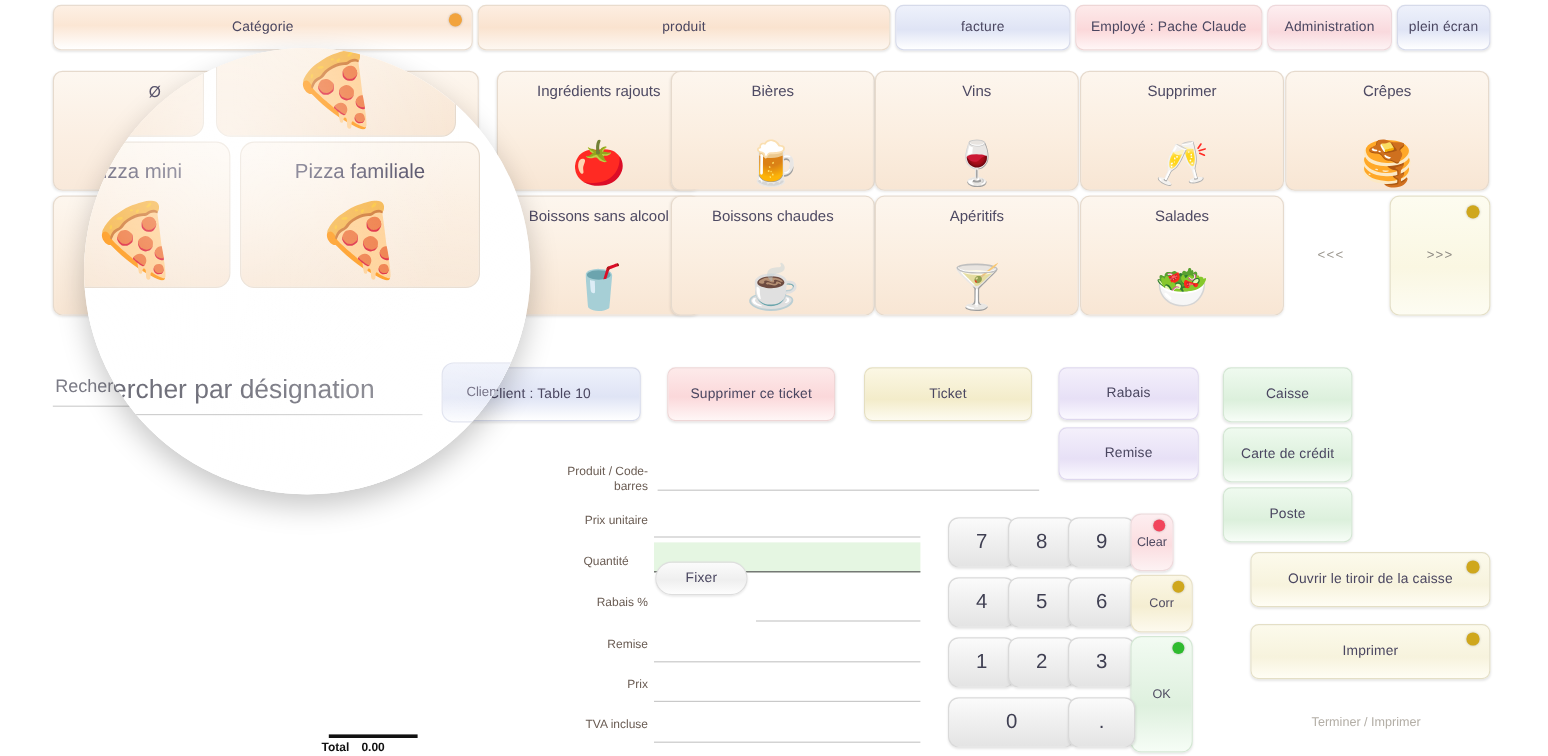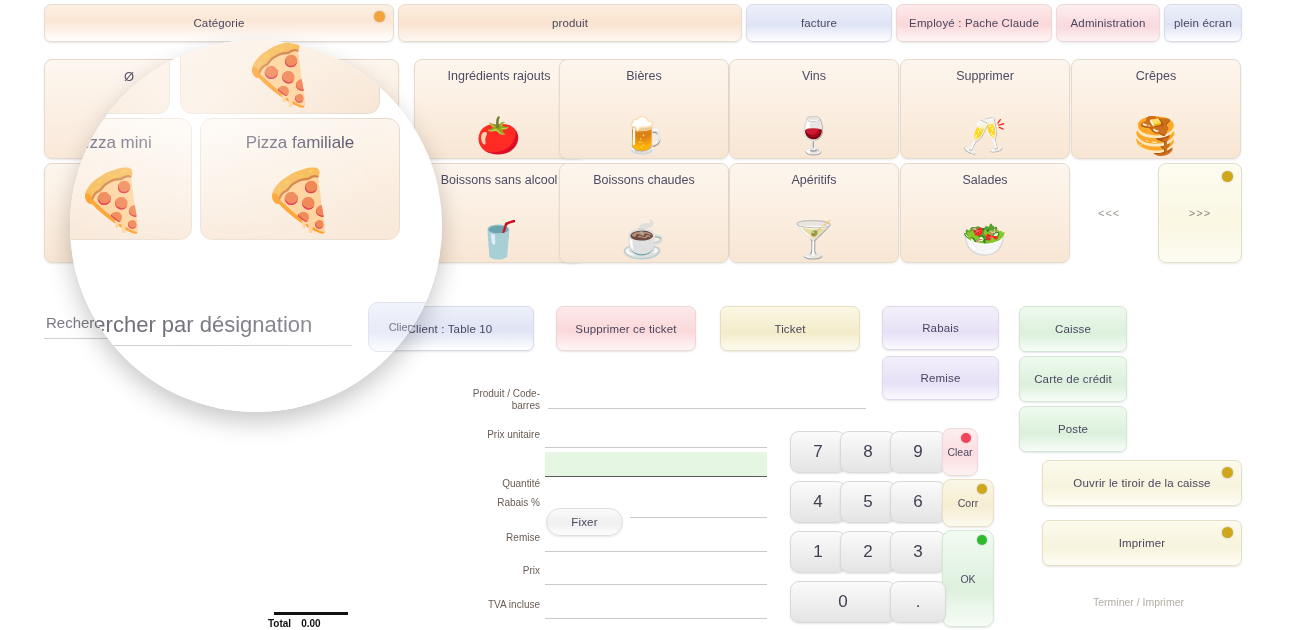--- a/index.html
+++ b/index.html
@@ -349,25 +349,25 @@
   </div>
 
   <div>
 
     <span class="flabel" style="left:462px; top:388px; width:78px;">Produit / Code-barres</span>
     <div class="fline" style="left:548px; top:408px; width:318px;"></div>
 
     <span class="flabel" style="left:462px; top:429px; width:78px;">Prix unitaire</span>
     <div class="fline" style="left:545px; top:447px; width:222px;"></div>
 
-    <span class="flabel" style="left:462px; top:463px; width:78px;margin-top:15px;">Quantité</span>
+    <span class="flabel" style="left:446px; top:463px; width:78px;">Quantité</span>
     <div class="fqty" style="left:545px; top:452px; width:222px; height:25px;"></div>
 
     <span class="flabel" style="left:462px; top:497px; width:78px;">Rabais %</span>
-    <div class="btn b-gray" style="left:546px; top:508px; width:77px; height:28px; border-radius:14px;">
+    <div class="btn b-gray" style="left:546px; top:468px; width:77px; height:28px; border-radius:14px;">
       <span>Fixer</span>
     </div>
     <div class="fline" style="left:630px; top:517px; width:137px;"></div>
 
     <span class="flabel" style="left:462px; top:532px; width:78px;">Remise</span>
     <div class="fline" style="left:545px; top:551px; width:222px;"></div>
 
     <span class="flabel" style="left:462px; top:565px; width:78px;">Prix</span>
     <div class="fline" style="left:545px; top:584px; width:222px;"></div>
 

